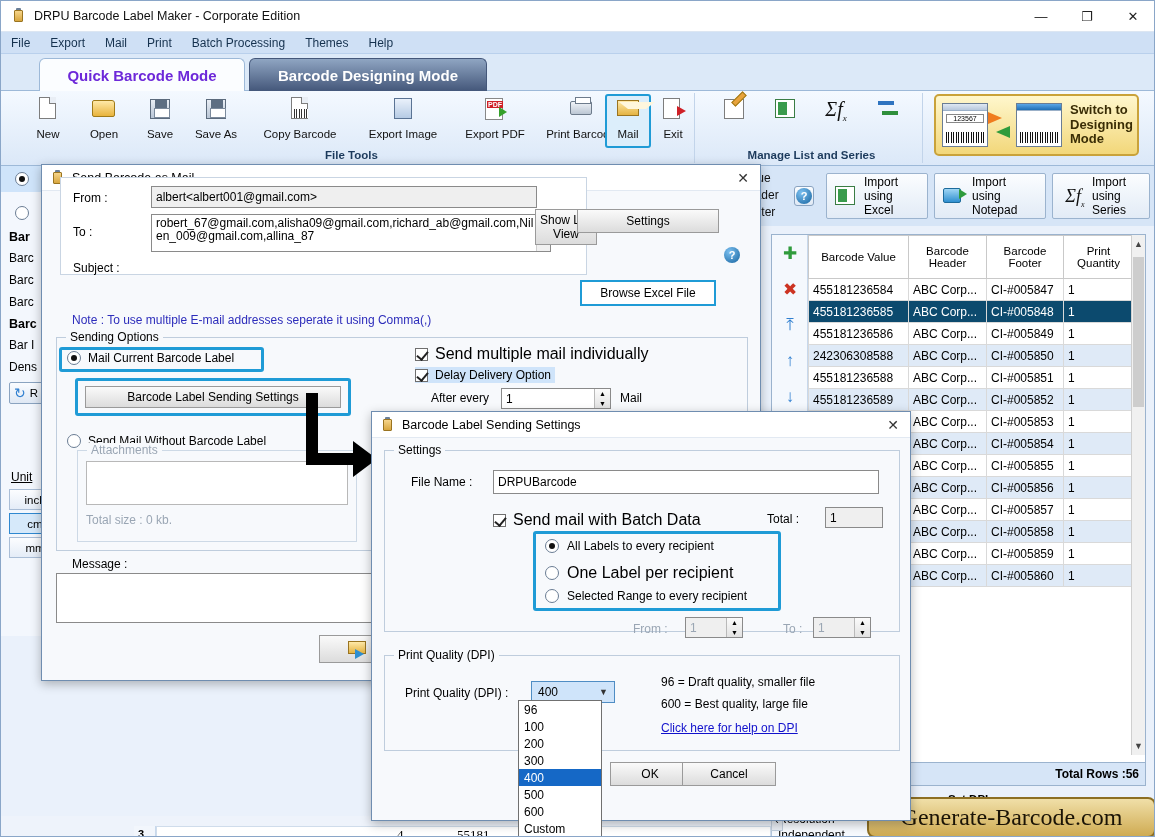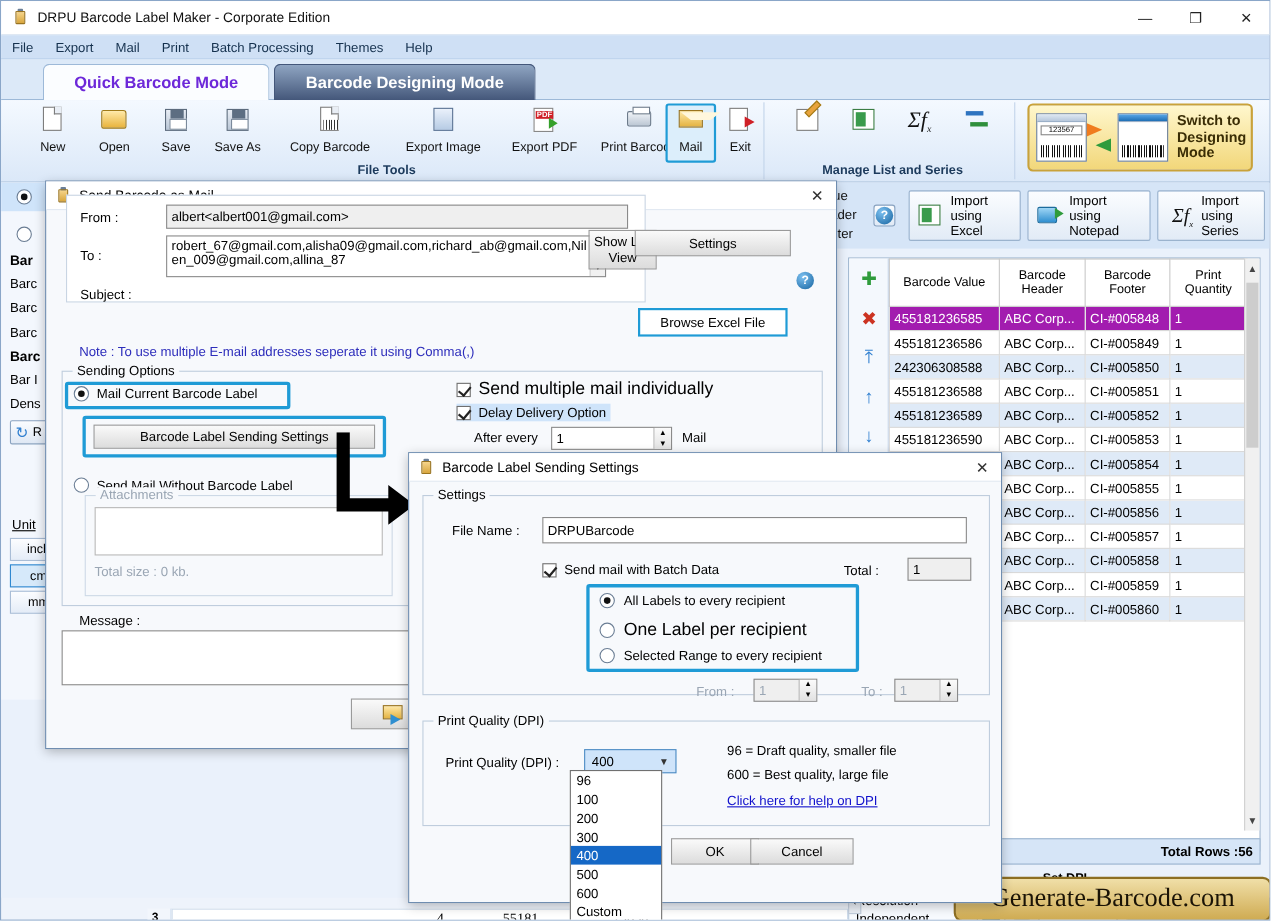--- a/index.html
+++ b/index.html
@@ -209,21 +209,21 @@
               background:#fff; border:1px solid #9bb3ce; }
   .gridtools { position:absolute; left:0; top:0; width:36px; height:100%;
                background:#f4f8fd; border-right:1px solid #c7d8ec; }
   .gtool { width:36px; height:36px; display:flex; align-items:center; justify-content:center; font-size:17px; }
   table.bgrid { position:absolute; left:36px; top:0; border-collapse:collapse; width:325px; table-layout:fixed; }
   table.bgrid th { background:#fff; border:1px solid #c9c9c9; font-size:11.5px; font-weight:normal;
                    height:43px; padding:0 4px; }
   table.bgrid td { border:1px solid #d9d9d9; font-size:12px; height:22px; padding:0 4px;
                    white-space:nowrap; overflow:hidden; }
   table.bgrid tr.alt td { background:#dfeaf7; }
-  table.bgrid tr.sel td { background:#a21caf; color:#fff; }
+  table.bgrid tr.sel td { background:#0c4a6e; color:#fff; }
   .gridscroll { position:absolute; right:0; top:0; width:14px; height:520px; background:#f0f0f0;
                 border-left:1px solid #cfcfcf; }
   .gridscroll .thumb { position:absolute; left:1px; top:22px; width:11px; height:150px; background:#cdcdcd; }
   .gridscroll .up, .gridscroll .dn { position:absolute; left:0; width:13px; height:18px;
       display:flex;align-items:center;justify-content:center; font-size:9px; color:#444; }
   .gridscroll .up { top:0; } .gridscroll .dn { bottom:0; }
   .gridfooter { position:absolute; left:770px; top:596px; width:375px; height:24px;
                 background:#d6e5f7; border:1px solid #9bb3ce; display:flex; align-items:center;
                 font-size:12px; }
   .gridfooter .tr { margin-left:auto; font-weight:bold; padding-right:6px; }
@@ -524,20 +524,26 @@
       <table class="bgrid">
         <thead>
             <tr>
           <th style="width:100px">Barcode Value</th>
           <th style="width:78px">Barcode Header</th>
           <th style="width:77px">Barcode Footer</th>
           <th style="width:70px">Print Quantity</th>
         </tr>
           </thead>
         <tbody id="grid-body">
+            <tr>
+              <td>455181236584</td>
+              <td>ABC Corp...</td>
+              <td>CI-#005847</td>
+              <td>1</td>
+            </tr>
             <tr class="sel">
               <td>455181236585</td>
               <td>ABC Corp...</td>
               <td>CI-#005848</td>
               <td>1</td>
             </tr>
             <tr>
               <td>455181236586</td>
               <td>ABC Corp...</td>
               <td>CI-#005849</td>
@@ -672,21 +678,21 @@
       <span class="dicon">
         <span class="ic-top" style="position:absolute;left:5px;top:0;width:5px;height:4px;background:#6b7f97;border-radius:1px"></span>
         <span class="ic-body" style="position:absolute;left:3px;top:2px;width:9px;height:12px;background:linear-gradient(180deg,#f6d58b,#d8a63e);border:1px solid #9a7420;border-radius:1px"></span>
       </span>
       <span>Send Barcode as Mail</span>
       <span class="x">✕</span>
     </div>
 
     <div class="fieldbox">
       <div class="flabel" style="left:12px; top:13px;">From :</div>
-      <div class="inp ro" style="left:90px; top:8px; width:420px; height:22px;">albert&lt;albert001@gmail.com&gt;</div>
+      <div class="inp ro" style="left:90px; top:8px; width:386px; height:22px;">albert&lt;albert001@gmail.com&gt;</div>
 
       <div class="flabel" style="left:12px; top:47px;">To :</div>
       <div style="position:absolute;left:90px;top:36px;width:400px;height:38px;border:1px solid #8a8a8a;background:#fff;overflow:hidden;">
         <div style="font-size:12px;line-height:13px;padding:2px 16px 0 4px;word-break:break-all">robert_67@gmail.com,alisha09@gmail.com,richard_ab@gmail.com,Nilen_009@gmail.com,allina_87</div>
         <div style="position:absolute;right:0;top:0;width:14px;height:100%;background:#f1f1f1;border-left:1px solid #cfcfcf">
           <div style="text-align:center;font-size:8px;margin-top:2px">▲</div>
           <div style="text-align:center;font-size:8px;margin-top:12px">▼</div>
         </div>
       </div>
 
@@ -775,21 +781,21 @@
       <span>Barcode Label Sending Settings</span>
       <span class="x">✕</span>
     </div>
 
     <div class="group" style="left:12px; top:38px; width:516px; height:182px;">
       <div class="cap">Settings</div>
 
       <div style="position:absolute;left:26px;top:24px;font-size:12px">File Name :</div>
       <div class="inp" style="left:108px; top:19px; width:386px; height:24px;">DRPUBarcode</div>
 
-      <div style="position:absolute;left:108px;top:60px;display:flex;align-items:center;gap:7px;font-size:12px">
+      <div style="position:absolute;left:108px;top:60px;display:flex;align-items:center;gap:7px;font-size:16px">
         <span class="chk on"></span>
         <span>Send mail with Batch Data</span>
       </div>
       <div style="position:absolute;left:382px;top:61px;font-size:12px">Total :</div>
       <div class="inp ro" style="left:440px; top:56px; width:58px; height:21px;">1</div>
 
       <div class="hlbox" style="left:148px; top:80px; width:248px; height:80px;"></div>
       <div style="position:absolute;left:160px;top:88px;display:flex;align-items:center;gap:8px;font-size:12px">
         <span class="rad on"></span>
         <span>All Labels to every recipient</span>

